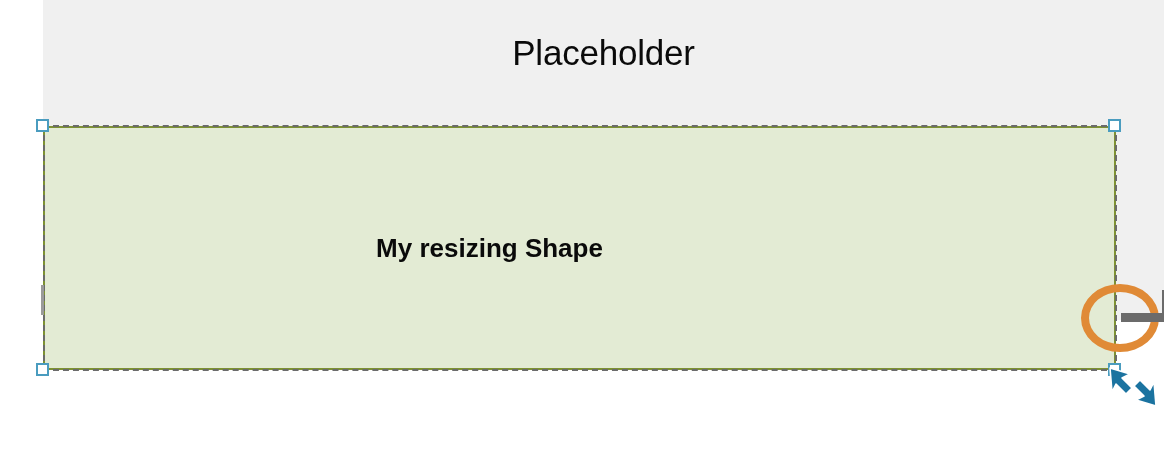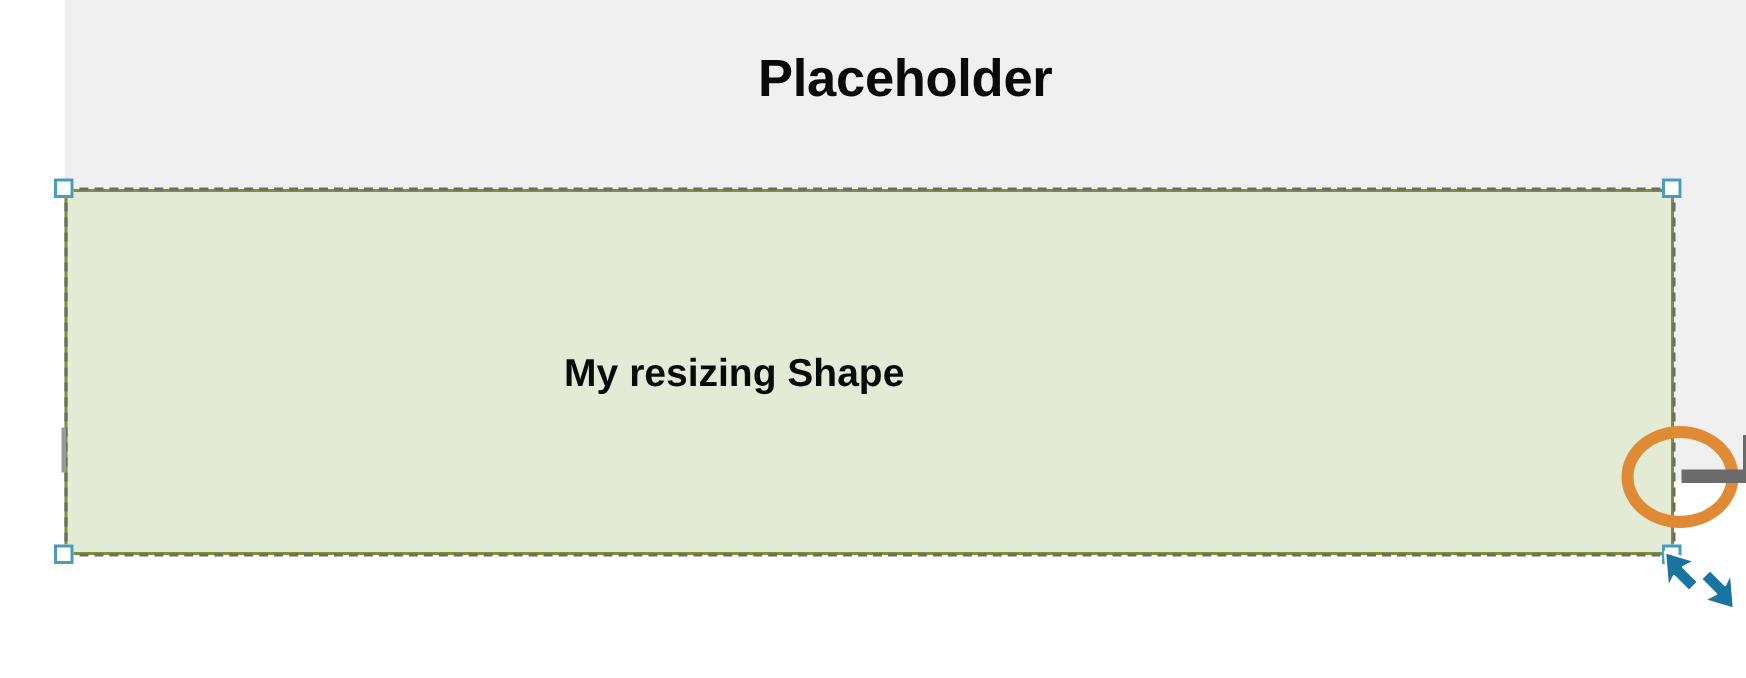--- a/index.html
+++ b/index.html
@@ -31,21 +31,21 @@
     background: #f0f0f0;
   }
 
   .placeholder-title {
     position: absolute;
     left: 43px;
     top: 32px;
     width: 1121px;
     text-align: center;
     font-size: 35px;
-    font-weight: bold;
+    font-weight: normal;
     color: #0a0a0a;
     letter-spacing: -0.2px;
     line-height: 1.2;
   }
 
   
   .shape {
     position: absolute;
     left: 43px;
     top: 126px;

